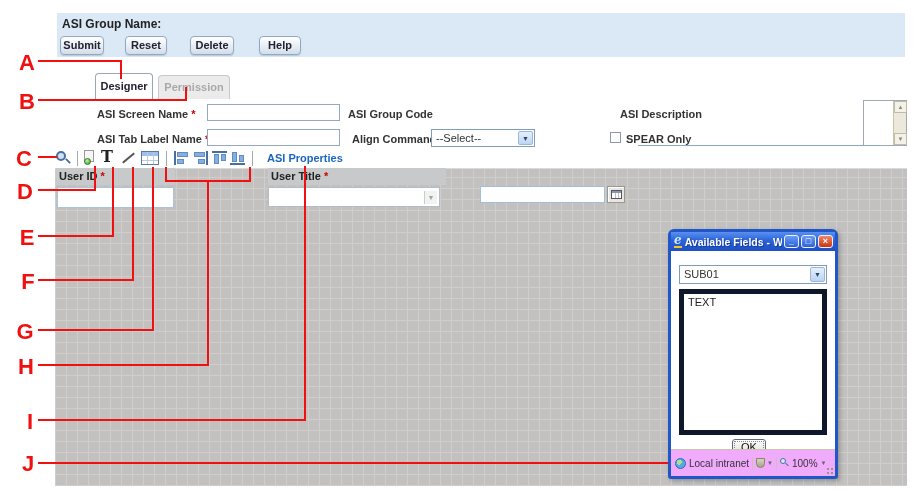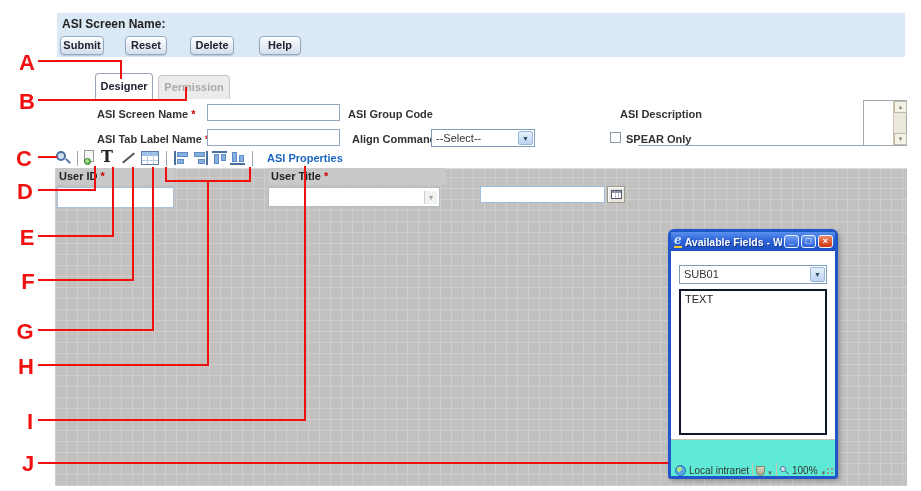--- a/index.html
+++ b/index.html
@@ -102,22 +102,22 @@
   .titlebar .ttl { flex:1; color:#fff; font-size:10.5px; font-weight:bold; white-space:nowrap; overflow:hidden; text-shadow:1px 1px 1px #123a8a; margin-left:3px; }
   .winbtn {
     width:15px; height:13px; margin-left:2px; border-radius:3px; border:1px solid #eef2ff;
     color:#fff; font-size:9px; font-weight:bold; text-align:center; line-height:11px; cursor:pointer;
   }
   .winbtn.blue { background:linear-gradient(180deg,#6a9cf4,#2b62d8); }
   .winbtn.red { background:linear-gradient(180deg,#ee8866,#cc3311); }
   .ie-e { font-family:"DejaVu Serif",serif; font-style:italic; font-weight:bold; font-size:12px; color:#cfe4ff; border-bottom:2px solid #f4c430; line-height:11px; }
 
   .statusbar {
-    position:absolute; left:0; bottom:0; width:164px; height:37px;
-    background:#5eead4; border-top:1px solid #c8c4b0; display:flex; align-items:flex-end; font-size:10px; color:#333;
+    position:absolute; left:0; bottom:0; width:164px; height:27px;
+    background:#f0abfc; border-top:1px solid #c8c4b0; display:flex; align-items:center; font-size:10px; color:#333;
   }
   .sb-sep { width:1px; height:13px; background:#c8c4b0; margin:0 3px; }
   .globe { width:11px; height:11px; border-radius:50%; margin:0 3px 0 4px;
     background:radial-gradient(circle at 35% 35%,#aee08a 0 30%,#58a8e8 32%); border:1px solid #2868b8; }
   .shield { width:9px; height:10px; background:linear-gradient(180deg,#d8d4c0,#a8a488); border:1px solid #88846a; border-radius:0 0 5px 5px; }
   .mini-mag { position:relative; width:10px; height:10px; }
   .mini-mag .l { position:absolute; left:0; top:0; width:6px; height:6px; border:1px solid #4a70a0; border-radius:50%; background:#dce8f4; }
   .mini-mag .h { position:absolute; left:5px; top:6px; width:4px; height:1px; background:#4a70a0; transform:rotate(45deg); }
   .grip { position:absolute; right:1px; bottom:1px; width:8px; height:8px;
     background-image:radial-gradient(circle,#9a9684 1px,transparent 1.2px); background-size:4px 4px; }
@@ -129,30 +129,30 @@
 
   
   .mini-area { background:#fff; border:1px solid #a0a8b0; }
   .mini-sb { position:absolute; right:0; top:0; width:13px; height:100%; background:#ece9dc; border-left:1px solid #c8c4b0; }
   .mini-sb .btn { position:absolute; left:0; width:13px; height:12px; background:#f4f1e6; border:1px solid #c0bcaa; color:#8a8878; font-size:6px; text-align:center; line-height:10px; cursor:pointer; }
 
   .cal-btn { background:#e9e6df; border:1px solid #9a9a8a; box-shadow:inset 1px 1px 0 #fff; cursor:pointer; }
   .cal-glyph { position:absolute; left:3px; top:3px; width:11px; height:9px; background:#fff; border:1px solid #556;
     background-image:linear-gradient(#89a 0 2px,transparent 2px), linear-gradient(90deg,transparent 3px,#bbc 3px 4px,transparent 4px 6px,#bbc 6px 7px,transparent 7px); }
 
-  .list-box { background:#fff; border:2px solid #0f172a; }
+  .list-box { background:#fff; border:5px solid #0f172a; }
   .list-item { font-size:11px; color:#222; padding:2px 4px; cursor:pointer; }
 </style>
 </head>
 <body>
 
 <div id="screen">
 
   <div class="abs topbar"></div>
-  <div class="abs topbar-title">ASI Screen Name:</div>
+  <div class="abs topbar-title">ASI Group Name:</div>
   <div class="abs hbtn" style="left:60px;top:36px;width:44px;">Submit</div>
   <div class="abs hbtn" style="left:125px;top:36px;width:42px;">Reset</div>
   <div class="abs hbtn" style="left:190px;top:36px;width:44px;">Delete</div>
   <div class="abs hbtn" style="left:259px;top:36px;width:42px;">Help</div>
 
   <div class="abs tab-active">Designer</div>
   <div class="abs tab-inactive">Permission</div>
 
   <div class="abs lbl" style="left:97px;top:108px;"><span>ASI Screen Name</span> <span class="req">*</span></div>
   <input class="abs txt" style="left: 207px; top: 104px; width: 133px;">

